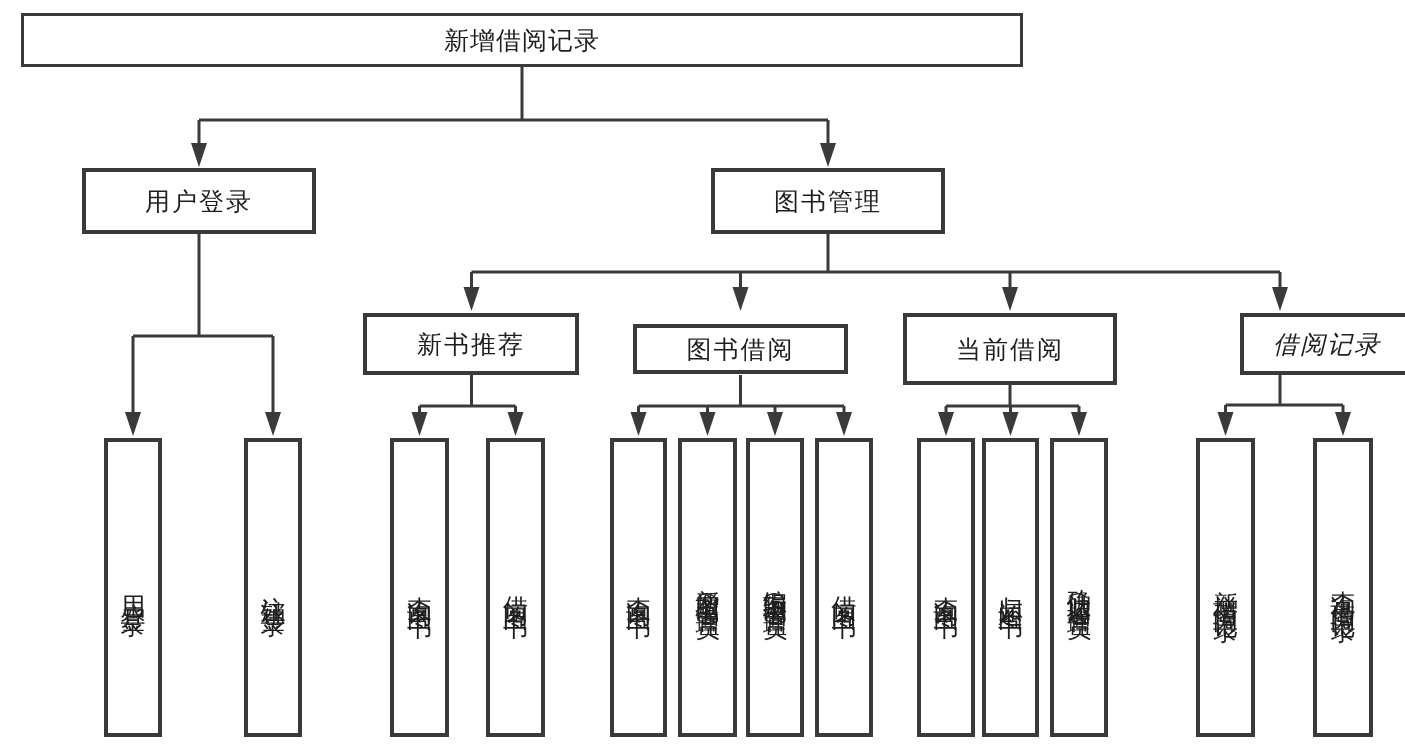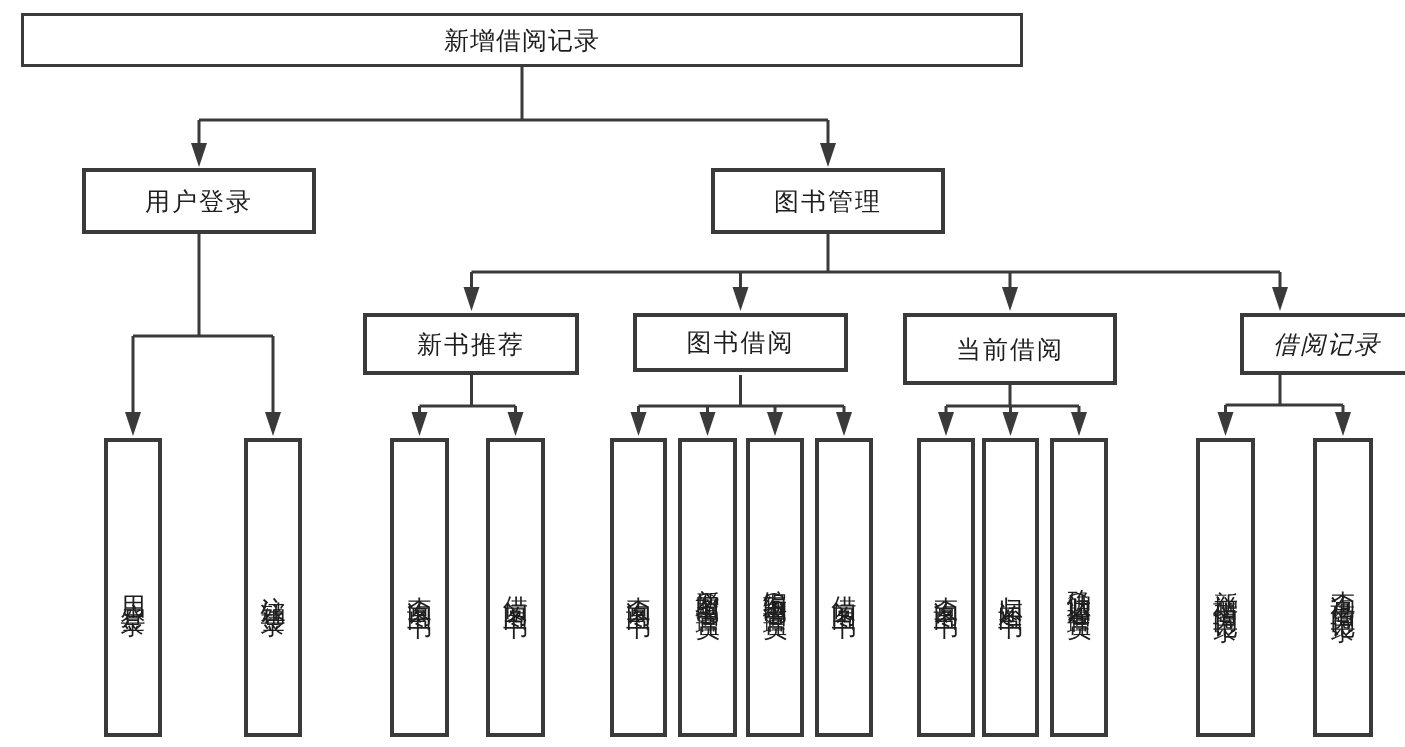--- a/index.html
+++ b/index.html
@@ -106,21 +106,21 @@
       <polygon points="1343,436 1335,412 1351,412"></polygon>
     </g>
   </svg>
 
   <div class="node box-h box-root" style="left:21px; top:13px; width:1002px; height:54px;">新增借阅记录</div>
 
   <div class="node box-h" style="left:82px; top:168px; width:234px; height:66px;">用户登录</div>
   <div class="node box-h" style="left:363px; top:313px; width:216px; height:62px;">新书推荐</div>
 
   <div class="node box-h" style="left:711px; top:168px; width:234px; height:66px;">图书管理</div>
-  <div class="node box-h" style="left:633px; top:313px; width:215px; height:59px;">图书借阅</div>
+  <div class="node box-h" style="left:633px; top:324px; width:215px; height:50px;">图书借阅</div>
   <div class="node box-h" style="left:903px; top:313px; width:214px; height:72px;">当前借阅</div>
   <div class="node box-h" style="left:1240px; top:313px; width:174px; height:62px;font-style:italic;">借阅记录</div>
 
   <div class="node box-v" style="left:104px; top:438px; width:58px; height:299px;">用户登录</div>
   <div class="node box-v" style="left:244px; top:438px; width:58px; height:299px;">注销登录</div>
 
   <div class="node box-v" style="left:390px; top:438px; width:59px; height:299px;">查询图书</div>
   <div class="node box-v" style="left:486px; top:438px; width:59px; height:299px;">借阅图书</div>
 
   <div class="node box-v" style="left:610px; top:438px; width:57px; height:299px;">查询图书</div>

